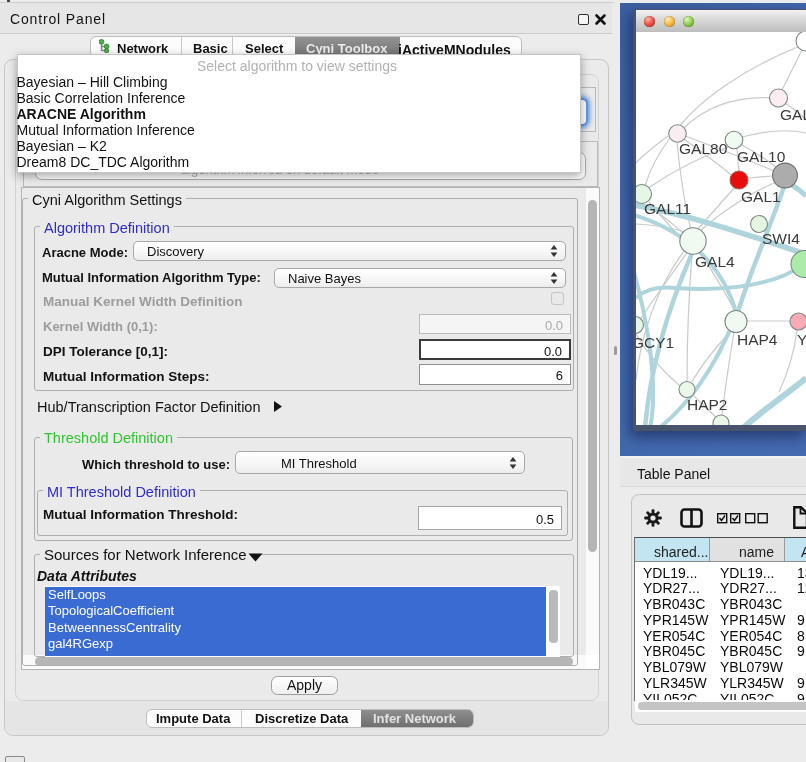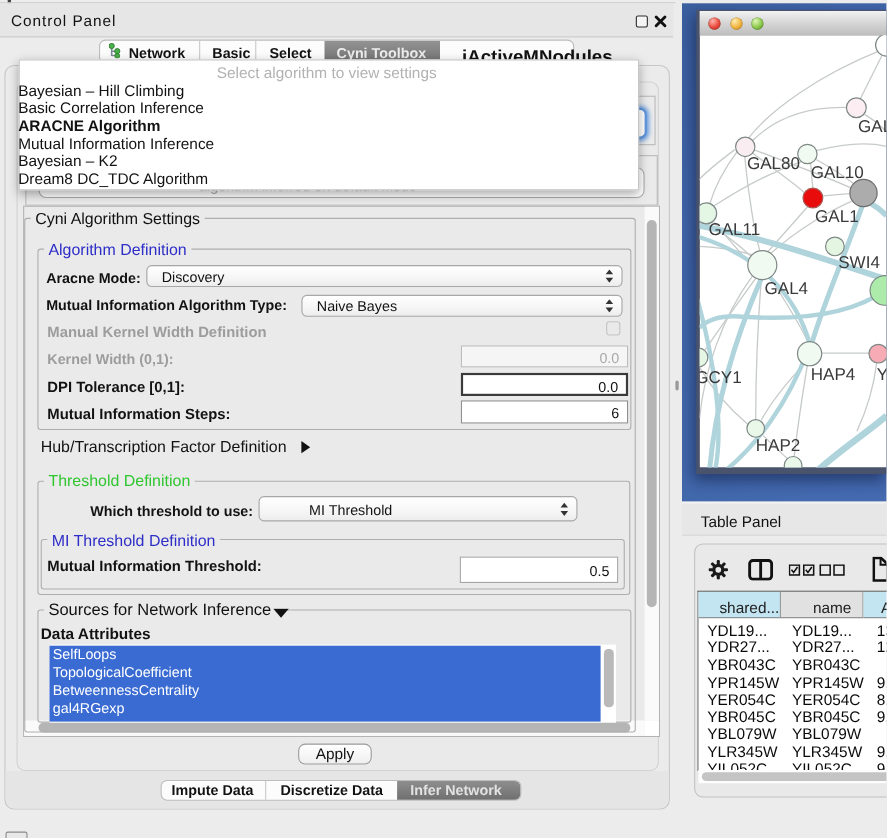--- a/index.html
+++ b/index.html
@@ -47,21 +47,21 @@
 <svg class="abs" style="left:99px;top:39px;" width="11" height="14" viewBox="0 0 11 14">
   <path d="M2.5 4 L2.5 12 M2.5 7.5 L6 7.5 M2.5 11.5 L6 11.5" stroke="#7A8795" stroke-width="1.4" fill="none"></path>
   <circle cx="2.5" cy="2.8" r="2.4" fill="#4CAE4C" stroke="#2C7F2C" stroke-width="0.8"></circle>
   <circle cx="7.6" cy="7.5" r="2.4" fill="#4CAE4C" stroke="#2C7F2C" stroke-width="0.8"></circle>
   <circle cx="7.6" cy="11.8" r="2.2" fill="#4CAE4C" stroke="#2C7F2C" stroke-width="0.8"></circle>
 </svg>
 <div class="lbl b" style="left:117px;top:41px;">Network</div>
 <div class="lbl b" style="left:193px;top:41px;">Basic</div>
 <div class="lbl b" style="left:245px;top:41px;">Select</div>
 <div class="lbl b" style="left:306px;top:41px;color:#EDEDED;">Cyni Toolbox</div>
-<div class="lbl b" style="left:420px;top:41.5px;font-size:17px;">jActiveMNodules</div>
+<div class="lbl b" style="left:398px;top:41.5px;font-size:14px;">jActiveMNodules</div>
 
 <div class="abs" style="left:23px;top:87px;width:571px;height:43px;border:1px solid #BABABA;"></div>
 <div class="abs" style="left:30px;top:98px;width:558px;height:28px;background:#fff;border:2px solid #5F97DC;border-radius:6px;box-sizing:border-box;box-shadow:0 0 4px 1.5px rgba(90,150,225,.9);"></div>
 <div class="abs" style="left:23px;top:141px;width:573px;height:44px;border:1px solid #BABABA;"></div>
 <div class="abs" style="left:35px;top:152px;width:551px;height:28px;background:#fff;border:1px solid #ABABAB;border-radius:7px;box-sizing:border-box;">
   <div style="position:absolute;left:145px;top:9px;font-size:13px;color:#AFAFAF;">algorithm inferred on default mode</div>
 </div>
 
 <div class="abs" style="left:21px;top:187px;width:579px;height:483px;background:#EAEAEA;border:1px solid #B3B3B3;box-sizing:border-box;"></div>
 
@@ -128,21 +128,21 @@
 <div class="gtitle" style="left:43px;top:484px;color:#2D2DC8;">MI Threshold Definition</div>
 <div class="lbl b" style="left:43px;top:507px;font-size:13.5px;">Mutual Information Threshold:</div>
 <div class="fld" style="left:418px;top:506px;width:144px;height:24px;border-color:#A5A5A5;padding-top:5px;">0.5</div>
 
 <div class="grp" style="left:34px;top:554px;width:540px;height:103px;"></div>
 <div class="gtitle" style="left:40px;top:546px;color:#111;font-size:15px;">Sources for Network Inference</div>
 <svg class="abs" style="left:248px;top:553px;" width="15" height="9" viewBox="0 0 15 9">
     <path d="M0.5 0.5 L14.5 0.5 L7.5 8.5 Z" fill="#111"></path>
   </svg>
 
-<div class="lbl b" style="left:37px;top:568px;font-size:14px;">Data Attributes</div>
+<div class="lbl b" style="left:37px;top:568px;font-size:14px;font-style:italic;">Data Attributes</div>
 <div class="abs" style="left:45px;top:586px;width:515px;height:71px;background:#FFFFFF;"></div>
 <div class="abs" style="left:45px;top:587px;width:501px;height:69px;background:#3A6BD3;color:#fff;font-size:13px;line-height:16.4px;padding-left:3px;box-sizing:border-box;">SelfLoops<br>TopologicalCoefficient<br>BetweennessCentrality<br>gal4RGexp</div>
 <div class="abs" style="left:549px;top:590px;width:9px;height:53px;background:#B9B9B9;border-radius:4px;"></div>
 
 <div class="abs" style="left:271px;top:676px;width:67px;height:19px;background:linear-gradient(#FFFFFF,#EFEFEF);border:1px solid #9E9E9E;border-radius:6.5px;box-sizing:border-box;text-align:center;font-size:14px;color:#111;">Apply</div>
 
 <div class="abs" style="left:5px;top:701px;width:603px;height:34px;background:#E5E5E5;border-radius:0 0 9px 9px;"></div>
 <div class="abs" style="left:146px;top:709px;width:328px;height:19px;background:#FCFCFC;border:1px solid #BDBDBD;border-radius:6px;box-sizing:border-box;overflow:hidden;">
   <div class="abs" style="left:94px;top:0;width:1px;height:19px;background:#C9C9C9;"></div>
   <div class="abs" style="left:214px;top:0;width:114px;height:19px;background:linear-gradient(#8E8E8E,#6C6C6C);"></div>

